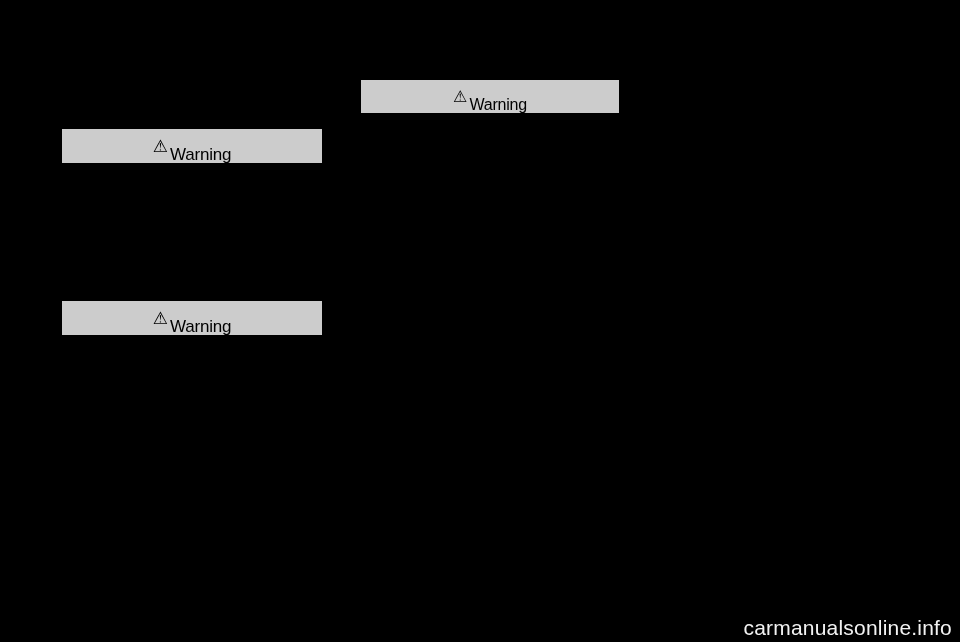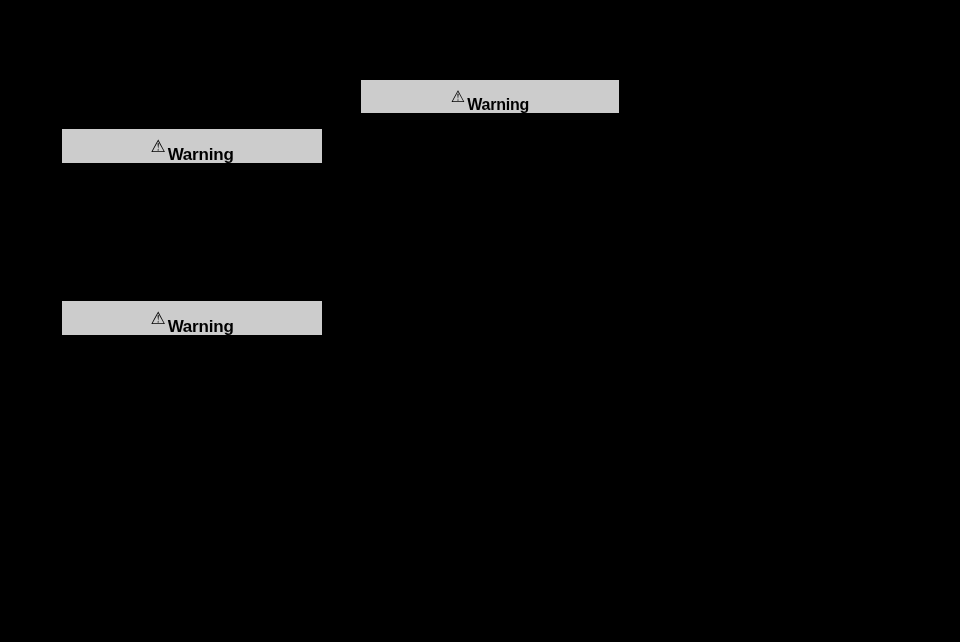--- a/index.html
+++ b/index.html
@@ -34,21 +34,21 @@
   .warning-inner {
     display: flex;
     align-items: center;
     gap: 2px;
   }
   .warning-icon {
     display: inline-block;
     line-height: 1;
   }
   .warning-label {
-    font-weight: bold;
+    font-weight: normal;
     letter-spacing: -0.2px;
     line-height: 1;
     margin-top: 16px;
   }
   
   #warning-box-1 {
     left: 62px;
     top: 129px;
     width: 260px;
     height: 34px;
@@ -103,14 +103,15 @@
     </span>
   </div>
 
   <div class="warning-box" id="warning-box-2">
     <span class="warning-inner">
       <span class="warning-icon">⚠</span>
       <span class="warning-label">Warning</span>
     </span>
   </div>
 
+  <div class="watermark">carmanualsonline.info</div>
 
 </div>
 
 </body></html>

